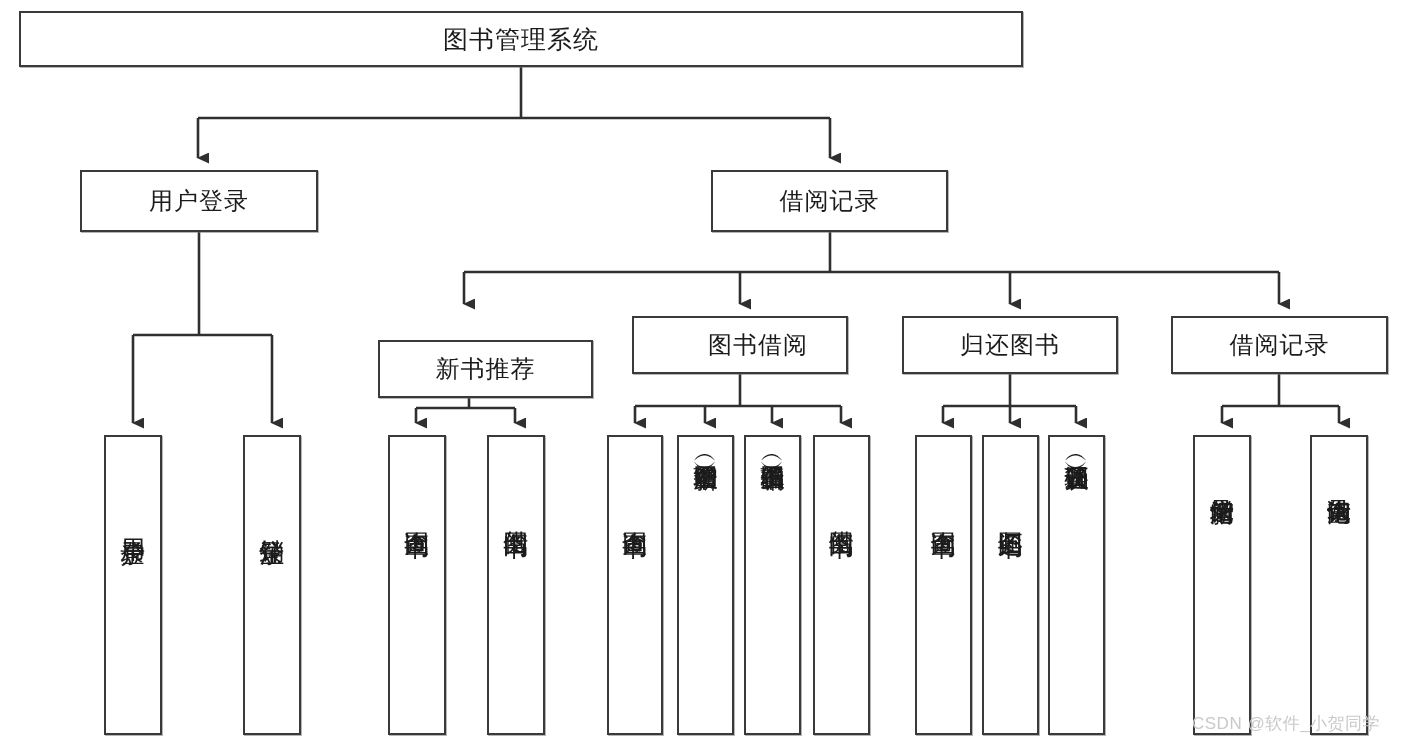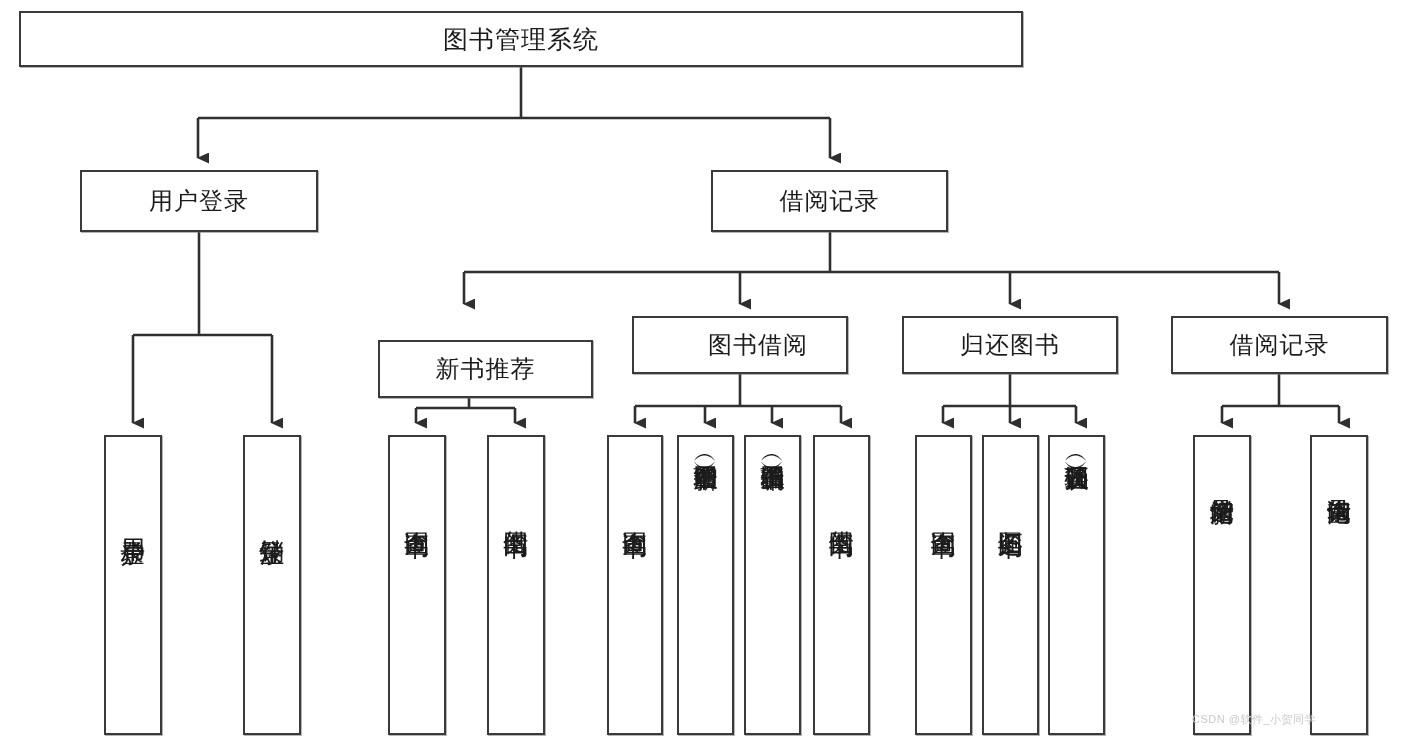--- a/index.html
+++ b/index.html
@@ -50,21 +50,21 @@
     letter-spacing:2px;
     white-space:pre-line;
     max-height:296px;
   }
   .v-node.tall .lbl{font-size:24px;letter-spacing:0px;line-height:1.0;}
   .v-node.mid  .lbl{font-size:25px;letter-spacing:1px;}
 
   #watermark{
     position:absolute;
     left:1192px;top:712px;
-    font-size:11px;
+    font-size:17px;
     color:#c9c9c9;
     letter-spacing:.5px;
     white-space:nowrap;
     pointer-events:none;
   }
 </style>
 </head>
 <body>
 
 <div id="stage">

